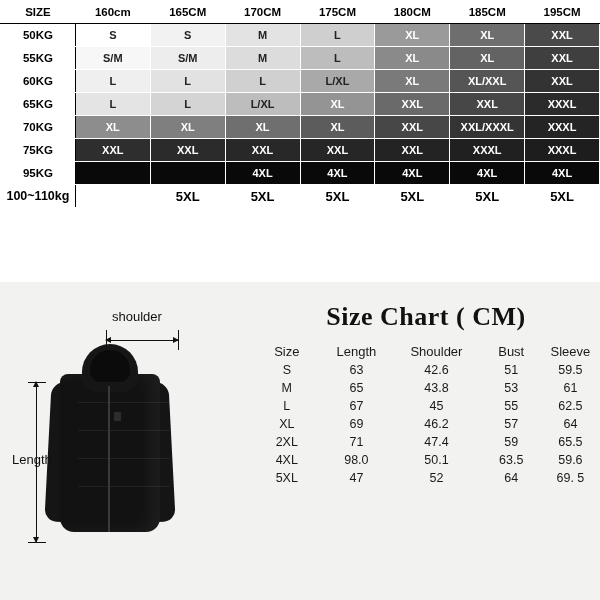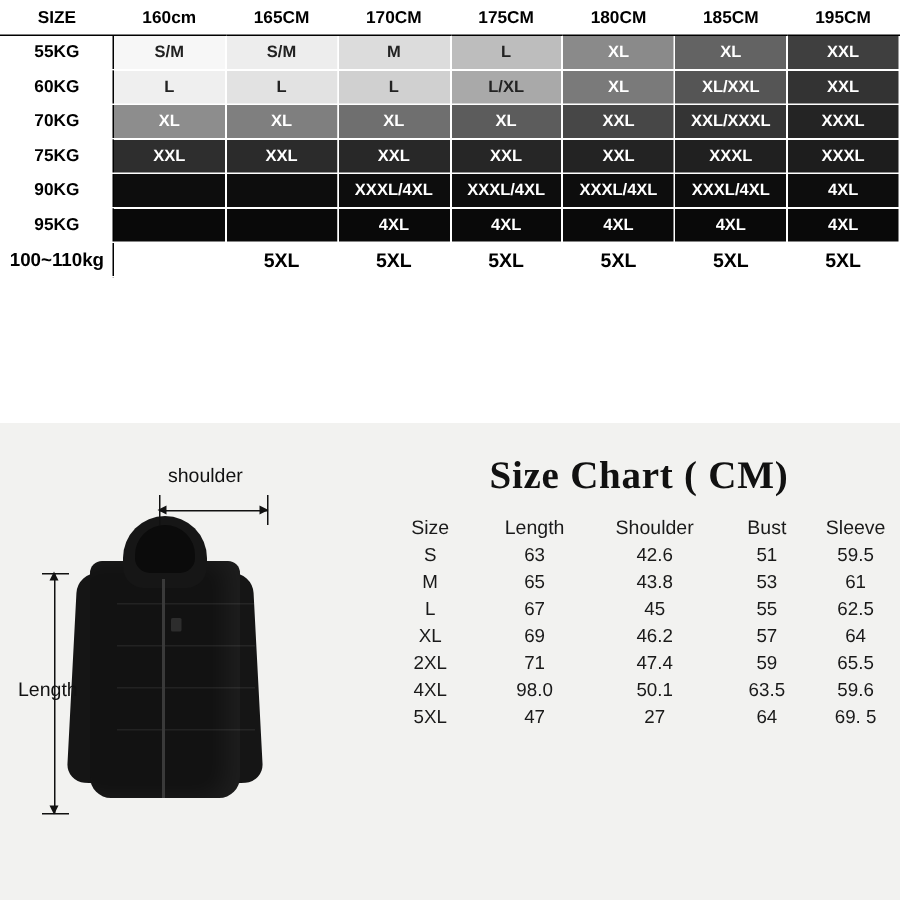--- a/index.html
+++ b/index.html
@@ -227,68 +227,78 @@
         <th>165CM</th>
         <th>170CM</th>
         <th>175CM</th>
         <th>180CM</th>
         <th>185CM</th>
         <th>195CM</th>
       </tr>
     </thead>
     <tbody id="matrix-body">
         <tr>
+          <td class="rowhdr">50KG</td>
+          <td style="background: rgb(255, 255, 255); color: rgb(34, 34, 34);">S</td>
+          <td style="background: rgb(242, 242, 242); color: rgb(34, 34, 34);">S</td>
+          <td style="background: rgb(227, 227, 227); color: rgb(34, 34, 34);">M</td>
+          <td style="background: rgb(207, 207, 207); color: rgb(34, 34, 34);">L</td>
+          <td style="background: rgb(154, 154, 154); color: rgb(255, 255, 255);">XL</td>
+          <td style="background: rgb(110, 110, 110); color: rgb(255, 255, 255);">XL</td>
+          <td style="background: rgb(74, 74, 74); color: rgb(255, 255, 255);">XXL</td>
+        </tr>
+        <tr>
           <td class="rowhdr">55KG</td>
           <td style="background: rgb(247, 247, 247); color: rgb(34, 34, 34);">S/M</td>
           <td style="background: rgb(237, 237, 237); color: rgb(34, 34, 34);">S/M</td>
           <td style="background: rgb(220, 220, 220); color: rgb(34, 34, 34);">M</td>
           <td style="background: rgb(189, 189, 189); color: rgb(34, 34, 34);">L</td>
           <td style="background: rgb(138, 138, 138); color: rgb(255, 255, 255);">XL</td>
           <td style="background: rgb(99, 99, 99); color: rgb(255, 255, 255);">XL</td>
           <td style="background: rgb(63, 63, 63); color: rgb(255, 255, 255);">XXL</td>
         </tr>
         <tr>
           <td class="rowhdr">60KG</td>
           <td style="background: rgb(239, 239, 239); color: rgb(34, 34, 34);">L</td>
           <td style="background: rgb(226, 226, 226); color: rgb(34, 34, 34);">L</td>
           <td style="background: rgb(208, 208, 208); color: rgb(34, 34, 34);">L</td>
           <td style="background: rgb(169, 169, 169); color: rgb(34, 34, 34);">L/XL</td>
           <td style="background: rgb(122, 122, 122); color: rgb(255, 255, 255);">XL</td>
           <td style="background: rgb(85, 85, 85); color: rgb(255, 255, 255);">XL/XXL</td>
           <td style="background: rgb(51, 51, 51); color: rgb(255, 255, 255);">XXL</td>
         </tr>
         <tr>
+          <td class="rowhdr">65KG</td>
+          <td style="background: rgb(228, 228, 228); color: rgb(34, 34, 34);">L</td>
+          <td style="background: rgb(212, 212, 212); color: rgb(34, 34, 34);">L</td>
+          <td style="background: rgb(189, 189, 189); color: rgb(34, 34, 34);">L/XL</td>
+          <td style="background: rgb(148, 148, 148); color: rgb(255, 255, 255);">XL</td>
+          <td style="background: rgb(106, 106, 106); color: rgb(255, 255, 255);">XXL</td>
+          <td style="background: rgb(71, 71, 71); color: rgb(255, 255, 255);">XXL</td>
+          <td style="background: rgb(43, 43, 43); color: rgb(255, 255, 255);">XXXL</td>
+        </tr>
+        <tr>
           <td class="rowhdr">70KG</td>
           <td style="background: rgb(141, 141, 141); color: rgb(255, 255, 255);">XL</td>
           <td style="background: rgb(127, 127, 127); color: rgb(255, 255, 255);">XL</td>
           <td style="background: rgb(111, 111, 111); color: rgb(255, 255, 255);">XL</td>
           <td style="background: rgb(92, 92, 92); color: rgb(255, 255, 255);">XL</td>
           <td style="background: rgb(71, 71, 71); color: rgb(255, 255, 255);">XXL</td>
           <td style="background: rgb(52, 52, 52); color: rgb(255, 255, 255);">XXL/XXXL</td>
           <td style="background: rgb(36, 36, 36); color: rgb(255, 255, 255);">XXXL</td>
         </tr>
         <tr>
           <td class="rowhdr">75KG</td>
           <td style="background: rgb(46, 46, 46); color: rgb(255, 255, 255);">XXL</td>
           <td style="background: rgb(43, 43, 43); color: rgb(255, 255, 255);">XXL</td>
           <td style="background: rgb(40, 40, 40); color: rgb(255, 255, 255);">XXL</td>
           <td style="background: rgb(38, 38, 38); color: rgb(255, 255, 255);">XXL</td>
           <td style="background: rgb(35, 35, 35); color: rgb(255, 255, 255);">XXL</td>
           <td style="background: rgb(32, 32, 32); color: rgb(255, 255, 255);">XXXL</td>
           <td style="background: rgb(29, 29, 29); color: rgb(255, 255, 255);">XXXL</td>
-        </tr>
-        <tr>
-          <td class="rowhdr">90KG</td>
-          <td style="background: rgb(13, 13, 13); color: rgb(255, 255, 255);"></td>
-          <td style="background: rgb(13, 13, 13); color: rgb(255, 255, 255);"></td>
-          <td style="background: rgb(13, 13, 13); color: rgb(255, 255, 255);">XXXL/4XL</td>
-          <td style="background: rgb(13, 13, 13); color: rgb(255, 255, 255);">XXXL/4XL</td>
-          <td style="background: rgb(13, 13, 13); color: rgb(255, 255, 255);">XXXL/4XL</td>
-          <td style="background: rgb(13, 13, 13); color: rgb(255, 255, 255);">XXXL/4XL</td>
-          <td style="background: rgb(13, 13, 13); color: rgb(255, 255, 255);">4XL</td>
         </tr>
         <tr>
           <td class="rowhdr">95KG</td>
           <td style="background: rgb(9, 9, 9); color: rgb(255, 255, 255);"></td>
           <td style="background: rgb(9, 9, 9); color: rgb(255, 255, 255);"></td>
           <td style="background: rgb(9, 9, 9); color: rgb(255, 255, 255);">4XL</td>
           <td style="background: rgb(9, 9, 9); color: rgb(255, 255, 255);">4XL</td>
           <td style="background: rgb(9, 9, 9); color: rgb(255, 255, 255);">4XL</td>
           <td style="background: rgb(9, 9, 9); color: rgb(255, 255, 255);">4XL</td>
           <td style="background: rgb(9, 9, 9); color: rgb(255, 255, 255);">4XL</td>
@@ -394,20 +404,20 @@
           <tr>
             <td>4XL</td>
             <td>98.0</td>
             <td>50.1</td>
             <td>63.5</td>
             <td>59.6</td>
           </tr>
           <tr>
             <td>5XL</td>
             <td>47</td>
-            <td>27</td>
+            <td>52</td>
             <td>64</td>
             <td>69. 5</td>
           </tr>
         </tbody>
     </table>
   </div>
 </div>
 
 </body></html>

